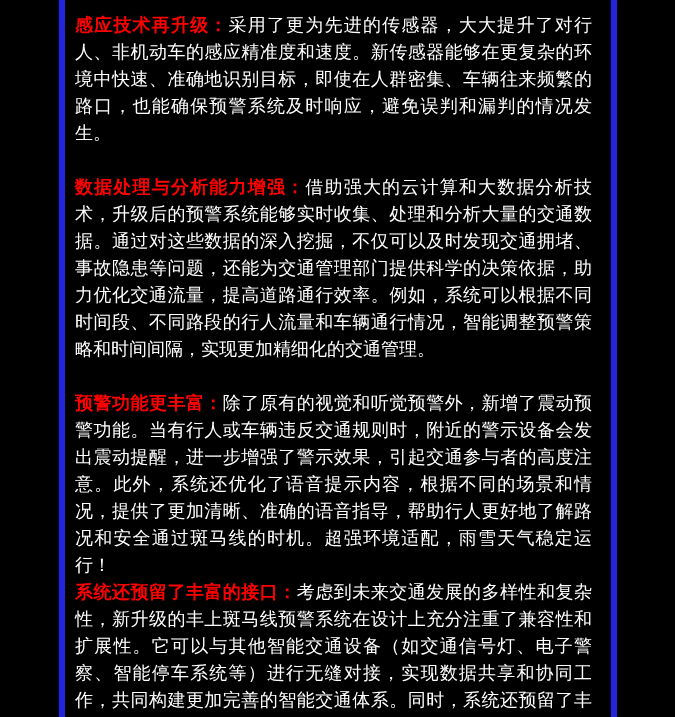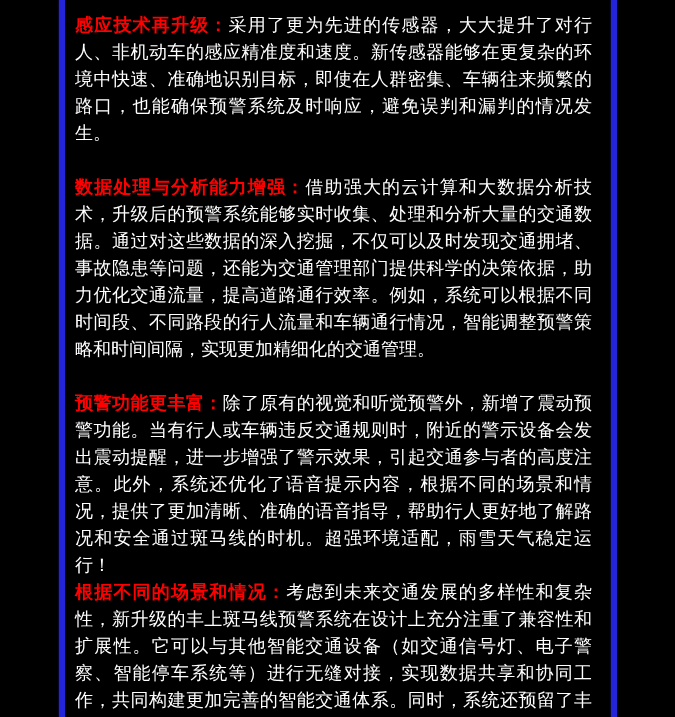--- a/index.html
+++ b/index.html
@@ -66,19 +66,19 @@
   <div class="v-border"></div>
 
   <div class="content">
 
     <p class="para gap-after"><strong class="sec-heading">感应技术再升级：</strong><span>采用了更为先进的传感器，大大提升了对行人、非机动车的感应精准度和速度。新传感器能够在更复杂的环境中快速、准确地识别目标，即使在人群密集、车辆往来频繁的路口，也能确保预警系统及时响应，避免误判和漏判的情况发生。</span></p>
 
     <p class="para gap-after"><strong class="sec-heading">数据处理与分析能力增强：</strong><span>借助强大的云计算和大数据分析技术，升级后的预警系统能够实时收集、处理和分析大量的交通数据。通过对这些数据的深入挖掘，不仅可以及时发现交通拥堵、事故隐患等问题，还能为交通管理部门提供科学的决策依据，助力优化交通流量，提高道路通行效率。例如，系统可以根据不同时间段、不同路段的行人流量和车辆通行情况，智能调整预警策略和时间间隔，实现更加精细化的交通管理。</span></p>
 
     <p class="para"><strong class="sec-heading">预警功能更丰富：</strong><span>除了原有的视觉和听觉预警外，新增了震动预警功能。当有行人或车辆违反交通规则时，附近的警示设备会发出震动提醒，进一步增强了警示效果，引起交通参与者的高度注意。此外，系统还优化了语音提示内容，根据不同的场景和情况，提供了更加清晰、准确的语音指导，帮助行人更好地了解路况和安全通过斑马线的时机。超强环境适配，雨雪天气稳定运行！</span></p>
 
-    <p class="para"><strong class="sec-heading">根据不同的场景和情况：</strong><span>考虑到未来交通发展的多样性和复杂性，新升级的丰上斑马线预警系统在设计上充分注重了兼容性和扩展性。它可以与其他智能交通设备（如交通信号灯、电子警察、智能停车系统等）进行无缝对接，实现数据共享和协同工作，共同构建更加完善的智能交通体系。同时，系统还预留了丰富的接口，方便后续根据实际需求进行功能扩展和升级，适应不断变化的交通环境。</span></p>
+    <p class="para"><strong class="sec-heading">系统还预留了丰富的接口：</strong><span>考虑到未来交通发展的多样性和复杂性，新升级的丰上斑马线预警系统在设计上充分注重了兼容性和扩展性。它可以与其他智能交通设备（如交通信号灯、电子警察、智能停车系统等）进行无缝对接，实现数据共享和协同工作，共同构建更加完善的智能交通体系。同时，系统还预留了丰富的接口，方便后续根据实际需求进行功能扩展和升级，适应不断变化的交通环境。</span></p>
 
   </div>
 
   <div class="v-border"></div>
   <div class="edge-spacer-right"></div>
 </div>
 
 </body></html>

